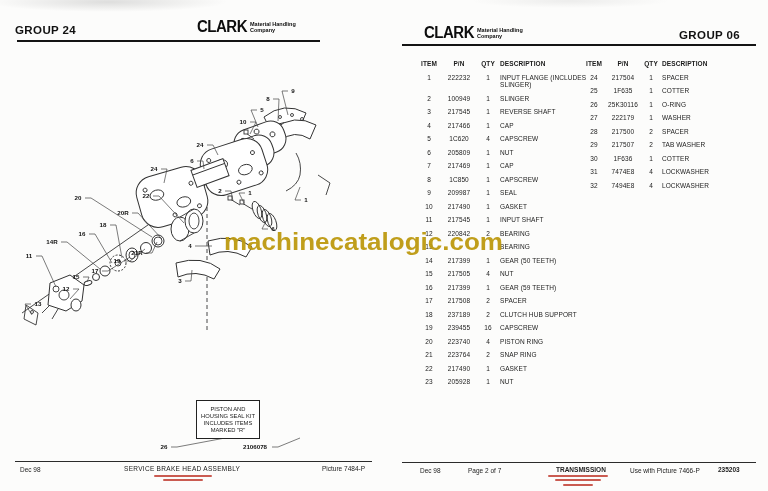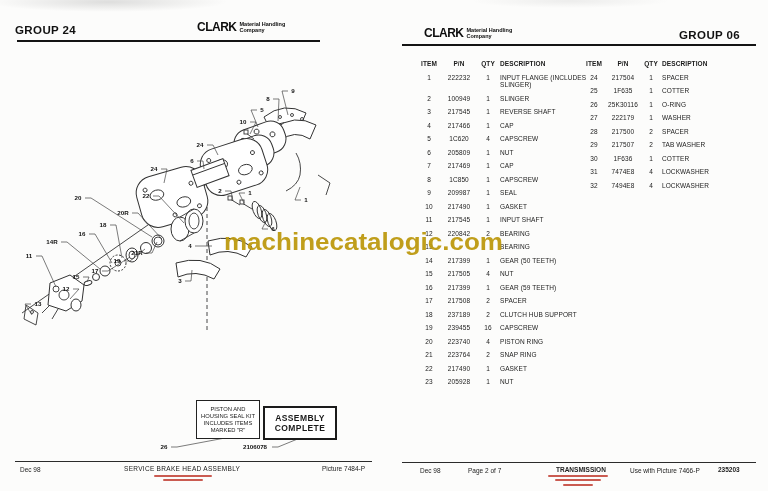--- a/index.html
+++ b/index.html
@@ -2,21 +2,21 @@
 <html><head>
 <meta charset="utf-8">
 <style>
   html,body{margin:0;padding:0;width:768px;height:491px;overflow:hidden;
     font-family:"Liberation Sans", sans-serif;background:#fbfbfa;}
   .canvas{position:relative;width:768px;height:491px;background:#fcfcfb;}
   .abs{position:absolute;}
   .smudge{position:absolute;pointer-events:none;background:radial-gradient(ellipse at center, rgba(150,150,150,.30), transparent 70%);}
   .group-title{font-size:11.5px;font-weight:bold;color:#111;letter-spacing:.4px;}
   .brand{display:flex;align-items:flex-start;gap:3px;color:#0d0d0d;}
-  .brand-name{font-weight:900;font-size:12px;letter-spacing:-.5px;line-height:14px;transform:scaleY(1.05);}
+  .brand-name{font-weight:900;font-size:15px;letter-spacing:-.5px;line-height:14px;transform:scaleY(1.05);}
   .brand-tag{font-size:5.5px;font-weight:bold;line-height:6px;white-space:pre-line;padding-top:1px;}
   .rule{background:#141414;height:2px;}
   .rule-thin{background:#2b2b2b;height:1.3px;}
   .ptable{display:grid;column-gap:2px;row-gap:6px;font-size:6.5px;line-height:7.5px;color:#222;letter-spacing:.1px;}
   .ptable.tleft{grid-template-columns:18px 38px 16px 92px;}
   .ptable.tright{grid-template-columns:16px 38px 14px 102px;}
   .ptable .th{font-weight:bold;color:#1a1a1a;}
   .ptable .c0,.ptable .c1,.ptable .c2{text-align:center;}
   .ptable .c3{text-align:left;padding-left:2px;}
   .ftxt{font-size:6.5px;color:#222;white-space:nowrap;}
@@ -208,22 +208,20 @@
         <polyline points="159,392 165,392 213,383" class="leader"></polyline>
         <text x="243" y="394" text-anchor="middle" class="co">2106078</text>
         <polyline points="260,392 266,392 288,383" class="leader"></polyline>
       </g>
   </svg>
 
   <div class="notebox" style="left:196px;top:400px;width:62px;height:37px;">PISTON AND
 HOUSING SEAL KIT
 INCLUDES ITEMS
 MARKED "R"</div>
-  <div class="notebox assembly" style="left:263px;top:406px;width:70px;height:30px;">ASSEMBLY
-COMPLETE</div>
 
   <div class="abs rule-thin" style="left:15px;top:461px;width:357px;"></div>
   <div class="abs ftxt" style="left:20px;top:466px;">Dec 98</div>
   <div class="abs ftxt" style="left:124px;top:465px;letter-spacing:.3px;">SERVICE BRAKE HEAD ASSEMBLY</div>
   <div class="abs ftxt" style="left:322px;top:465px;">Picture 7484-P</div>
   <div class="stamp" style="left:152px;top:472px;width:62px;">
     <div class="bar" style="width:58px;"></div>
       <div class="bar" style="width:40px;"></div>
   </div>
 

